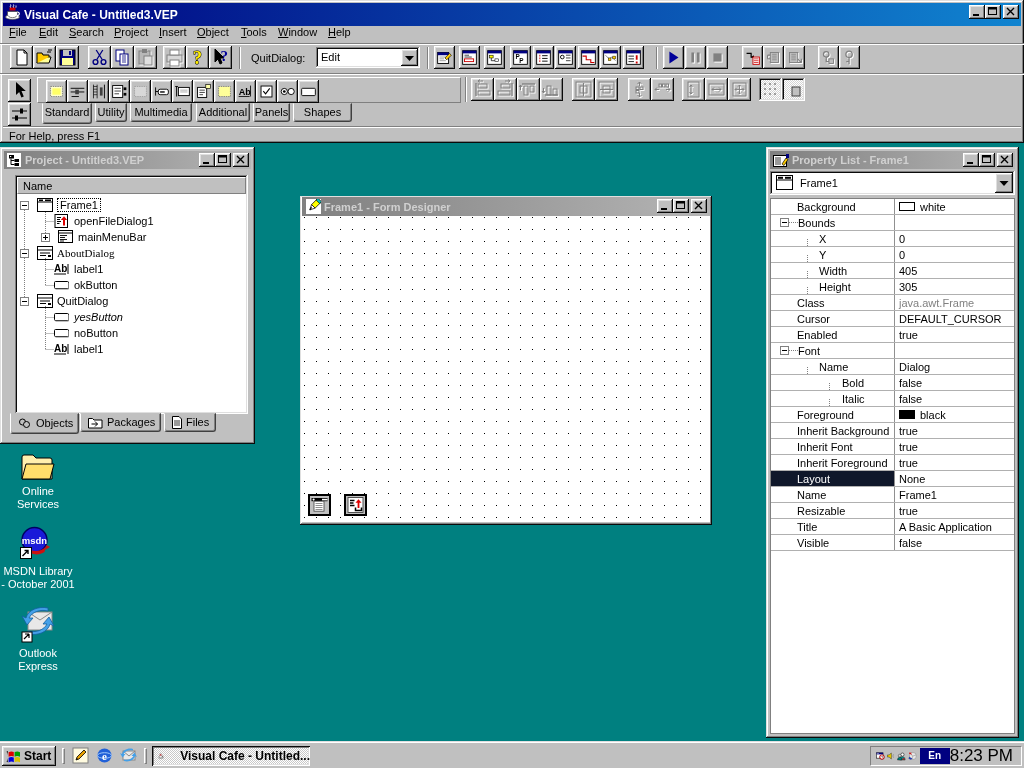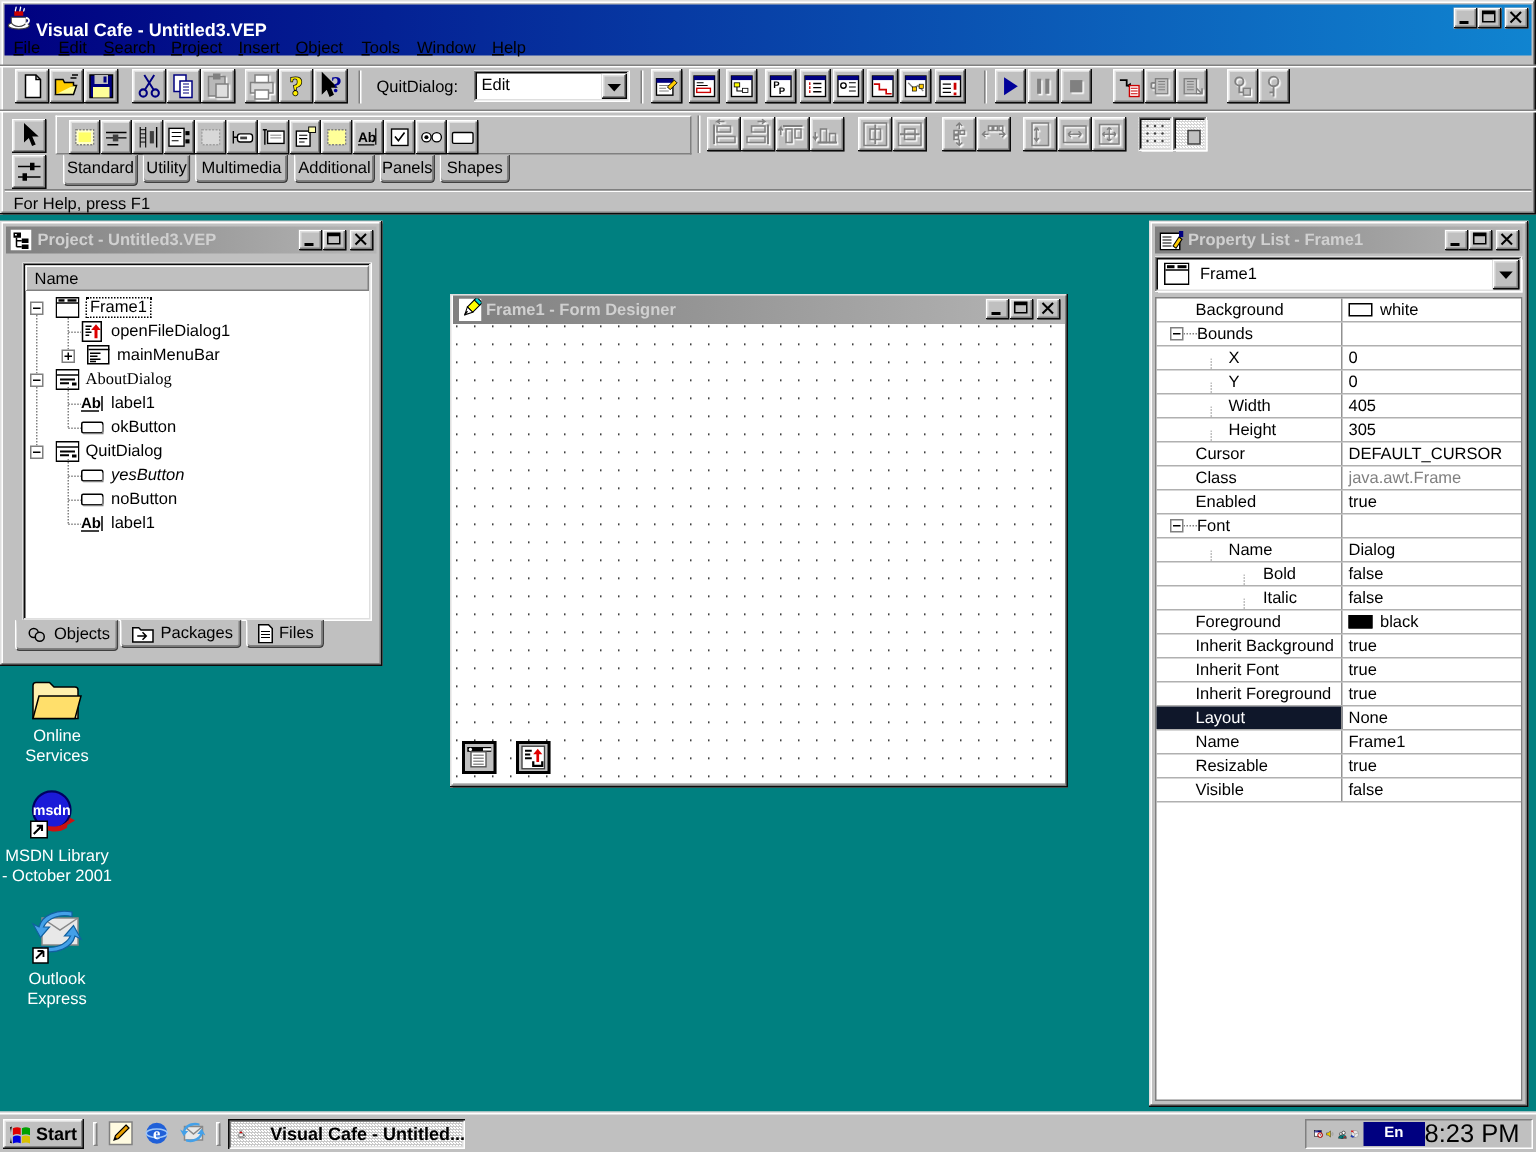--- a/index.html
+++ b/index.html
@@ -39,21 +39,21 @@
 .pdots::before { content:""; position:absolute; left:var(--vx); top:0; width:1px; height:16px; background-image:linear-gradient(to bottom,#808080 1px,transparent 1px); background-size:1px 2px; }
 .pdots::after { content:""; position:absolute; left:var(--vx); top:7px; right:2px; height:1px; background-image:linear-gradient(to right,#808080 1px,transparent 1px); background-size:2px 1px; }
 .ticon { width:16px; height:14px; flex:none; }
 .tsel { margin-left:4px; border:1px dotted #000; padding:0 2px; }
 </style>
 </head>
 <body>
 
 <div class="abs r-out" style="left:0; top:0; width:1024px; height:143px;">
 
-  <div class="abs tb-active flex" style="left:3px; top:3px; width:1018px; height:34px;">
+  <div class="abs tb-active flex" style="left:3px; top:3px; width:1018px; height:23px;">
     <div class="abs" style="left:2px; top:1px;">
       <svg width="16" height="16" viewBox="0 0 16 16">
         <ellipse cx="7.5" cy="13" rx="7" ry="2.4" fill="#fff" stroke="#404040" stroke-width="0.7"></ellipse>
         <path d="M2.5 7.5 h10 v2.8 a5 3.4 0 0 1 -10 0 z" fill="#fff" stroke="#404040" stroke-width="0.7"></path>
         <path d="M12.3 8 c2.8 0 2.8 3.6 -0.5 3.6" fill="none" stroke="#fff" stroke-width="1.2"></path>
         <rect x="4.5" y="3.5" width="6" height="3" fill="#cc0000"></rect>
         <path d="M5.5 0.5 c1 1 -1 2 0 3 M8.5 0.5 c1 1 -1 2 0 3 M11 1.5 c0.7 0.7 -0.7 1.4 0 2.1" stroke="#fff" fill="none" stroke-width="0.9"></path>
       </svg>
     </div>
     <div class="ttext" style="margin-left:21px;">Visual Cafe - Untitled3.VEP</div>
@@ -402,21 +402,21 @@
           </svg>
         </div>
     </div>
 
     <div class="abs" id="ptabs" style="left:0; top:29px; height:21px; font-size:11px;">
       <div class="abs tab tab-on" style="left:42px; width:50px;">Standard</div>
       <div class="abs tab" style="left:95px; width:32px;">Utility</div>
       <div class="abs tab" style="left:130px; width:62px;">Multimedia</div>
       <div class="abs tab" style="left:196px; width:54px;">Additional</div>
       <div class="abs tab" style="left:253px; width:37px;">Panels</div>
-      <div class="abs tab" style="left:293px; width:47px;">Shapes</div>
+      <div class="abs tab" style="left:293px; width:59px;">Shapes</div>
     </div>
 
     <div class="abs" style="left:465px; top:3px; width:2px; height:25px; border-left:1px solid #808080; border-right:1px solid #fff;"></div>
     <div class="abs" id="aligntb" style="left:471px; top:4px; height:23px;">
       <div class="btn tbtn" style="left:0px;">
           <svg width="23" height="23" viewBox="0 0 23 23">
             <g stroke="#808080" fill="none">
               <path d="M5 5 v13" stroke-width="1.4"></path>
               <rect x="7" y="6" width="9" height="4"></rect>
               <rect x="7" y="13" width="12" height="4"></rect>
@@ -887,30 +887,30 @@
       </div>
     <div class="prow">
         <div class="pl"><span class="pdots" style="width:48px;flex:none;--vx:36px;"></span>Width</div>
         <div class="pv">405</div>
       </div>
     <div class="prow">
         <div class="pl"><span class="pdots" style="width:48px;flex:none;--vx:36px;"></span>Height</div>
         <div class="pv">305</div>
       </div>
     <div class="prow">
-        <div class="pl"><span style="width:26px;flex:none;"></span>Cursor</div>
-        <div class="pv">DEFAULT_CURSOR</div>
-      </div>
-    <div class="prow">
         <div class="pl"><span style="width:26px;flex:none;"></span>Class</div>
         <div class="pv">
           <span style="color:#808080;">java.awt.Frame</span>
         </div>
       </div>
     <div class="prow">
+        <div class="pl"><span style="width:26px;flex:none;"></span>Cursor</div>
+        <div class="pv">DEFAULT_CURSOR</div>
+      </div>
+    <div class="prow">
         <div class="pl"><span style="width:26px;flex:none;"></span>Enabled</div>
         <div class="pv">true</div>
       </div>
     <div class="prow">
         <div class="pl"><span class="pexp" style="margin-left:9px;"></span><span class="pdot" style="width:9px;"></span>Font</div>
         <div class="pv"></div>
       </div>
     <div class="prow">
         <div class="pl"><span class="pdots" style="width:48px;flex:none;--vx:36px;"></span>Name</div>
         <div class="pv">Dialog</div>
@@ -943,20 +943,24 @@
         <div class="pl" style="background:#0f172a;color:#fff;"><span style="width:26px;flex:none;"></span>Layout</div>
         <div class="pv">None</div>
       </div>
     <div class="prow">
         <div class="pl"><span style="width:26px;flex:none;"></span>Name</div>
         <div class="pv">Frame1</div>
       </div>
     <div class="prow">
         <div class="pl"><span style="width:26px;flex:none;"></span>Resizable</div>
         <div class="pv">true</div>
+      </div>
+    <div class="prow">
+        <div class="pl"><span style="width:26px;flex:none;"></span>Title</div>
+        <div class="pv">A Basic Application</div>
       </div>
     <div class="prow">
         <div class="pl"><span style="width:26px;flex:none;"></span>Visible</div>
         <div class="pv">false</div>
       </div>
   </div>
 </div>
 
 <div class="abs" style="left:0; top:741px; width:1024px; height:27px; background:#c0c0c0; border-top:1px solid #dfdfdf; box-shadow:inset 0 1px 0 #fff;">
 
@@ -1028,16 +1032,16 @@
         <circle cx="5" cy="6" r="2.6" fill="#d8d8d8" stroke="#000" stroke-width="0.7"></circle>
         <path d="M1 14 c0-3.5 1.6-5 4-5 s4 1.5 4 5 z" fill="#008080" stroke="#000" stroke-width="0.7"></path>
         <path d="M10 10 l4 4 m0-4 l-4 4" stroke="#d00" stroke-width="1.6"></path>
       </svg>
     <svg width="17" height="16" viewBox="0 0 17 16" style="margin-left:2px;">
         <circle cx="9" cy="8" r="6.5" fill="#e8e8e8" stroke="#888"></circle>
         <path d="M4 4 l5 4 -2 5 M9 8 l6-2" stroke="#888" fill="none"></path>
         <path d="M2 2 l5 3 m-5-1 l4-2" stroke="#d00" stroke-width="1.4"></path>
         <path d="M3 10 c-2 1 -2 4 2 4 l3-1" fill="#2040c0" stroke="#102080"></path>
       </svg>
-    <div style="background:#000080; color:#fff; font-size:10px; font-weight:bold; width:41px; height:16px; text-align:center; line-height:16px; margin-left:2px; flex:none;">En</div>
+    <div style="background:#000080; color:#fff; font-size:10px; font-weight:bold; width:30px; height:16px; text-align:center; line-height:16px; margin-left:2px; flex:none;">En</div>
     <div style="font-size:17px; margin-left:auto; padding-right:8px; white-space:nowrap; flex:none;">8:23 PM</div>
   </div>
 </div>
 
 </body></html>

